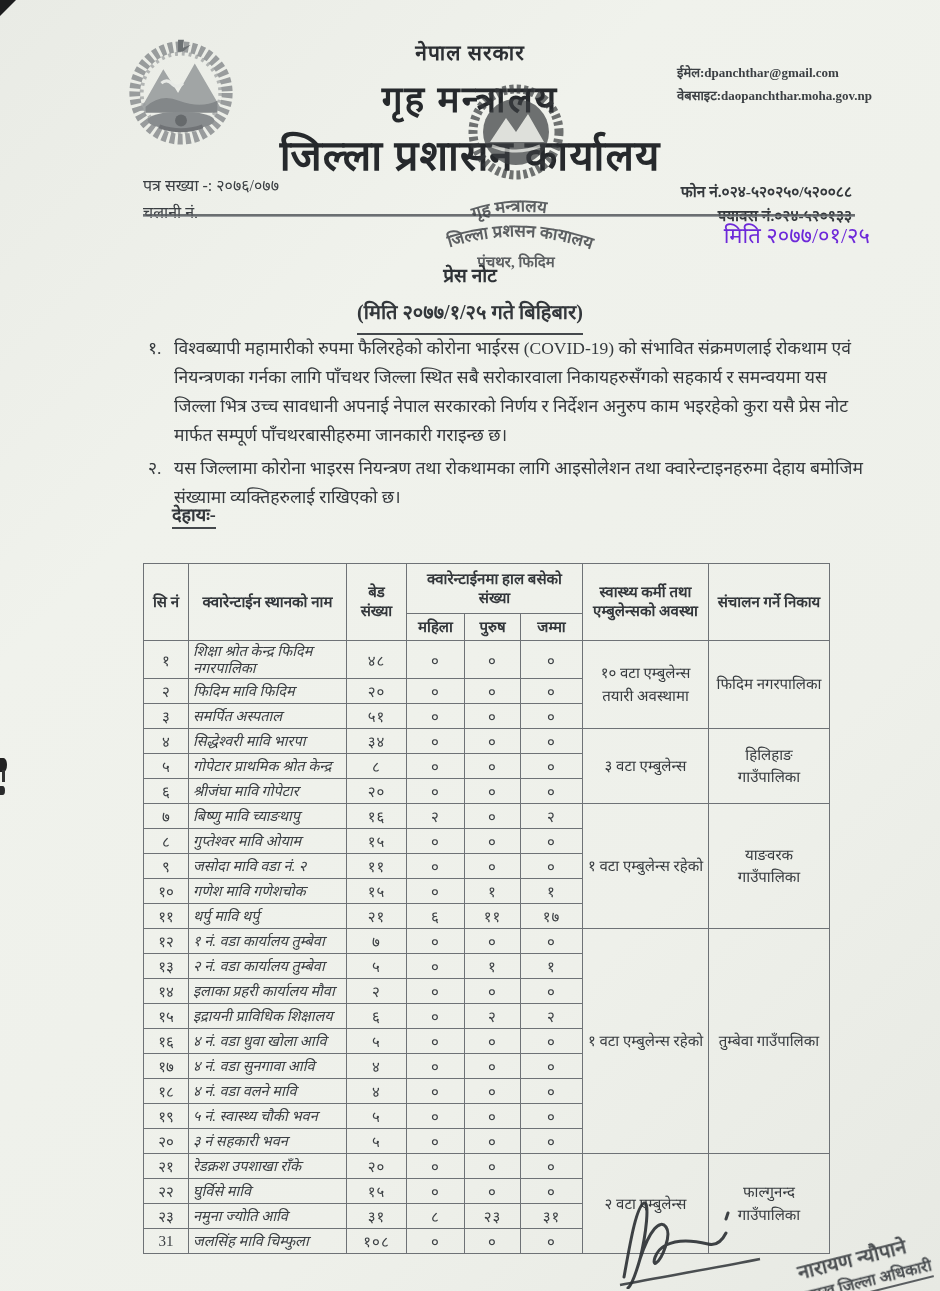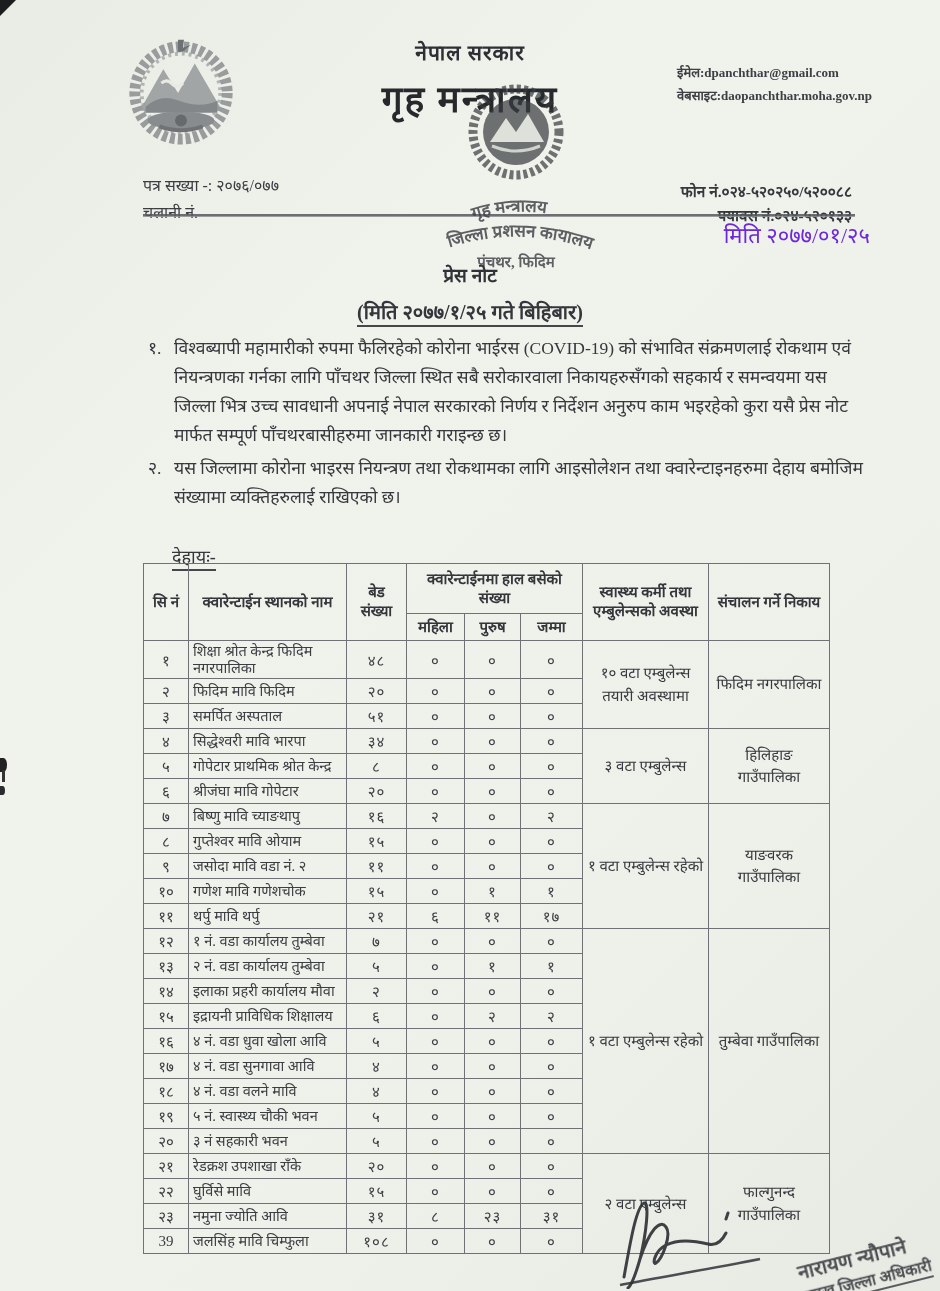--- a/index.html
+++ b/index.html
@@ -39,42 +39,42 @@
     border-top:2px solid #55595d; border-bottom:1px solid #8b8f92; opacity:.85; }
 
   .stamp-overlay { left:408px; top:80px; width:220px; height:190px; opacity:.82; pointer-events:none; }
   .stamp-overlay text { font-family:"Liberation Serif",serif; font-weight:bold; fill:#3d4145; }
 
   
   .press-title { left:0; top:262px; width:100%; text-align:center;
     font-size:19px; font-weight:bold; color:#2f3337; }
   .press-sub { left:0; top:298px; width:100%; text-align:center;
     font-size:20px; font-weight:bold; color:#33373b; }
-  .press-sub span { border-bottom:2px solid #44484c; padding-bottom:2px;text-align:right; }
+  .press-sub span { border-bottom:2px solid #44484c; padding-bottom:10px;text-align:right; }
 
   
   .paras { left:148px; top:334px; width:724px; }
   .para { display:flex; margin-bottom:4px; font-size:17.5px; line-height:29px; color:#35393d; }
   .para .pnum { width:26px; flex:0 0 26px; }
-  .dehaya { left:172px; top:544px; font-size:18px; font-weight:normal; color:#33373b;
+  .dehaya { left:172px; top:502px; font-size:18px; font-weight:bold; color:#33373b;
     border-bottom:2px solid #44484c; padding-bottom:1px; }
 
   
   .tbl-wrap { left:143px; top:563px; width:686px; }
   table { border-collapse:collapse; width:100%; table-layout:fixed; color:#3a3e42; }
   th, td { border:1px solid #6e7276; padding:2px 4px; vertical-align:middle; }
   thead th { font-size:15px; font-weight:bold; color:#33373b; text-align:center; line-height:1.25; }
   .h-top { height:50px; }
   .h-sub th { height:27px; }
   col.c1 { width:45px; } col.c2 { width:158px; } col.c3 { width:60px; }
   col.c4 { width:58px; } col.c5 { width:56px; } col.c6 { width:62px; }
   col.c7 { width:126px; } col.c8 { width:121px; }
   tbody td { height:24px; font-size:14.5px; }
   td.c-sn { text-align:center; font-size:15px; }
-  td.c-name { text-align:left; font-size:14.5px; line-height:1.15; }
+  td.c-name { text-align:left; font-size:14.5px; line-height:1.15;font-style:italic; }
   td.c-hand { text-align:center; font-size:15px; color:#3c4044; letter-spacing:1px; }
   td.c-amb, td.c-op { text-align:center; font-size:15px; line-height:1.5; color:#363a3e; }
 
   
   .sig-block { right:0; bottom:0; width:320px; height:120px; }
   .sig-svg { left:-10px; top:18px; width:200px; height:100px; }
   .sig-stamp { right:6px; bottom:14px; transform:rotate(-14deg); transform-origin:right bottom;
     text-align:left; color:#3a3e42; opacity:.9; filter:blur(.2px); white-space:nowrap; }
   .sig-stamp .sname { font-size:20px; font-weight:bold; }
   .sig-stamp .stitle { font-size:16px; font-weight:bold; border-bottom:2px solid #4a4e52; }
@@ -95,20 +95,21 @@
   <path d="M24 76 Q40 62 58 70 Q80 78 97 70 L97 82 L24 82 Z" fill="#75797c"></path>
   <path d="M40 52 q6 -5 11 1 q5 5 11 -1" fill="none" stroke="#e8eae6" stroke-width="3"></path>
   <ellipse cx="60" cy="90" rx="34" ry="9" fill="#7b7f82"></ellipse>
   <path d="M38 96 q22 8 44 0" fill="none" stroke="#5f6367" stroke-width="4"></path>
   <circle cx="60" cy="90" r="6" fill="#54585c"></circle>
 </svg>
 
 <div class="abs hdr-center">
   <div class="govt-line">नेपाल सरकार</div>
   <div class="ministry-line">गृह मन्त्रालय</div>
+  <div class="office-line">जिल्ला प्रशासन कार्यालय</div>
 </div>
 
 <div class="abs contact-block">
   <div>ईमेल:dpanchthar@gmail.com</div>
   <div>वेबसाइट:daopanchthar.moha.gov.np</div>
 </div>
 
 <div class="abs refs">
   <div>पत्र सख्या -: २०७६/०७७</div>
   <div>चलानी नं.</div>
@@ -370,21 +371,21 @@
         </tr>
         <tr>
           <td class="c-sn">२३</td>
           <td class="c-name">नमुना ज्योति आवि</td>
           <td class="c-hand">३१</td>
           <td class="c-hand">८</td>
           <td class="c-hand">२३</td>
           <td class="c-hand">३१</td>
         </tr>
         <tr>
-          <td class="c-sn">39</td>
+          <td class="c-sn">31</td>
           <td class="c-name">जलसिंह मावि चिम्फुला</td>
           <td class="c-hand">१०८</td>
           <td class="c-hand">०</td>
           <td class="c-hand">०</td>
           <td class="c-hand">०</td>
         </tr>
       </tbody>
   </table>
 </div>
 

